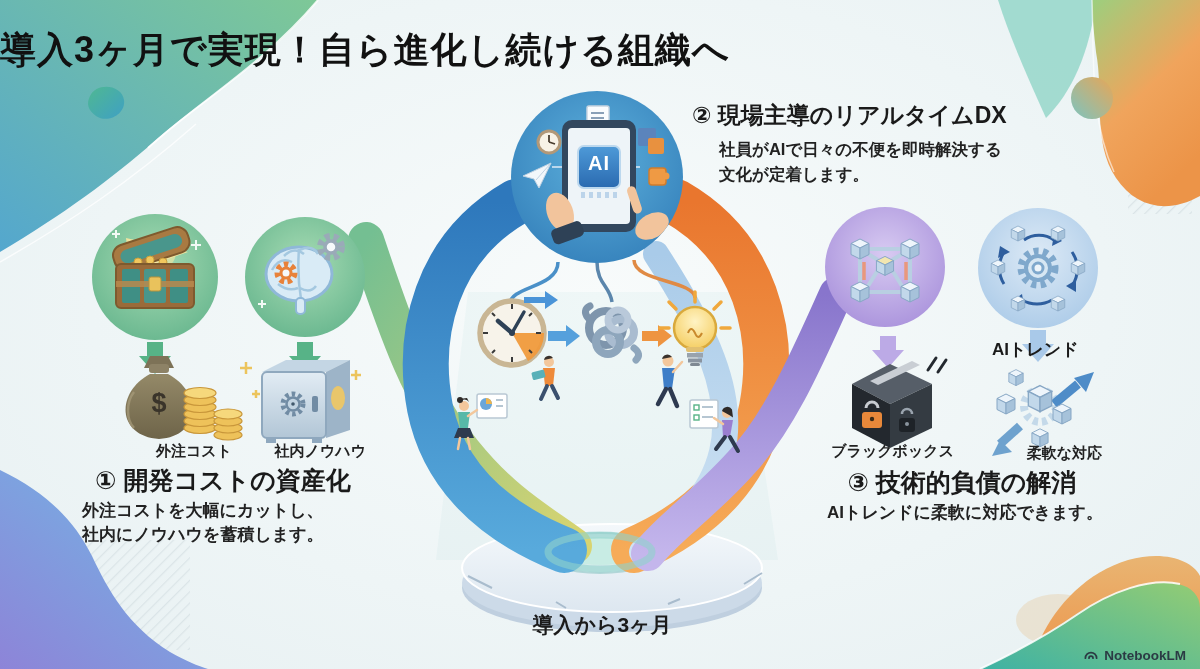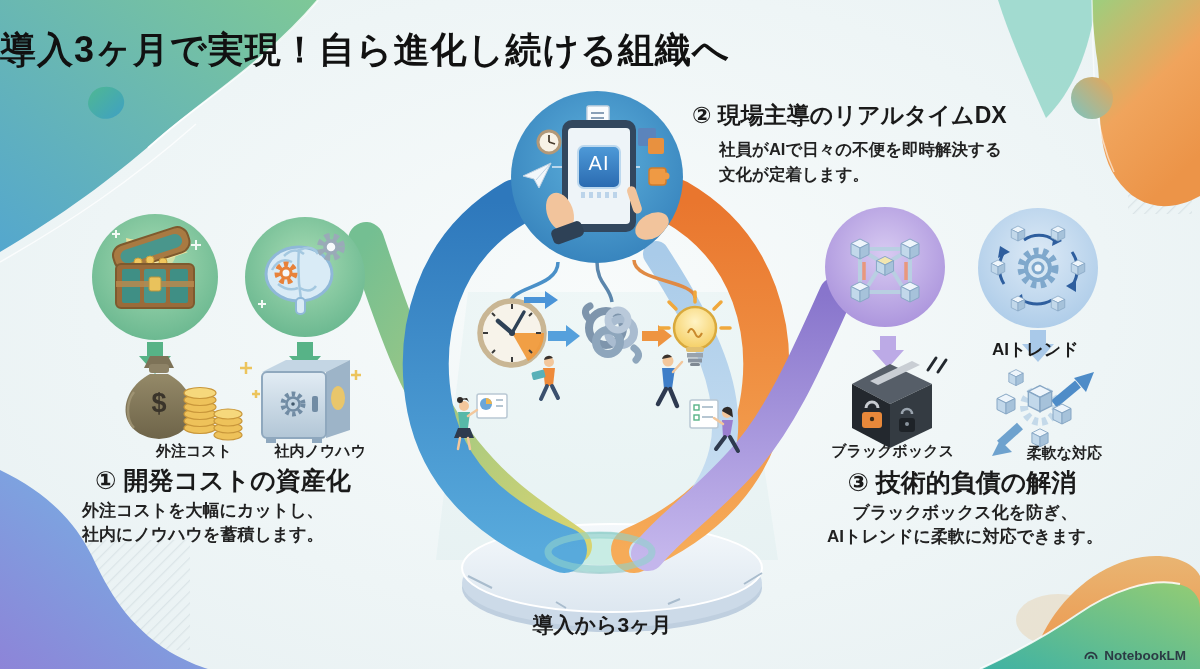--- a/index.html
+++ b/index.html
@@ -15,21 +15,21 @@
   .lab1a{left:110px;top:442px;width:122px;}
   .lab1b{left:240px;top:442px;width:126px;}
   .lab3a{left:826px;top:442px;width:128px;}
   .lab3b{left:984px;top:444px;width:118px;}
   .labTrend{left:992px;top:338px;font-size:17px;font-weight:800;}
   .h1{left:82px;top:464px;width:282px;text-align:center;font-size:25px;font-weight:800;}
   .b1{left:82px;top:499px;width:282px;font-size:17px;line-height:24px;font-weight:600;color:#222;}
   .h3{left:812px;top:466px;width:300px;text-align:center;font-size:25px;font-weight:800;}
   .b3{left:800px;top:501px;width:330px;text-align:center;font-size:17px;line-height:24px;font-weight:600;color:#222;}
   .platformLabel{left:452px;top:611px;width:300px;text-align:center;font-size:21px;font-weight:800;}
-  .aiChip{left:578px;top:152px;width:42px;text-align:center;font-size:20px;font-weight:400;color:#fff;letter-spacing:1px;}
+  .aiChip{left:578px;top:152px;width:42px;text-align:center;font-size:20px;font-weight:700;color:#fff;letter-spacing:1px;}
   .dollar{left:142px;top:388px;width:34px;text-align:center;font-size:27px;font-weight:800;color:#3a342a;}
   .watermark{position:absolute;right:14px;bottom:6px;display:flex;align-items:center;gap:5px;
     color:#2b3b44;font-size:13.5px;font-weight:700;text-align:center;}
 </style>
 </head>
 <body>
 
 <div id="canvas">
 
 <svg id="art" width="1200" height="669" viewBox="0 0 1200 669">
@@ -464,21 +464,20 @@
 <div class="txt b1">
   <div>外注コストを大幅にカットし、</div>
   <div>社内にノウハウを蓄積します。</div>
 </div>
 
 <div class="txt lab lab3a">ブラックボックス</div>
 <div class="txt lab lab3b">柔軟な対応</div>
 <div class="txt labTrend">AIトレンド</div>
 <div class="txt h3">③ 技術的負債の解消</div>
 <div class="txt b3">
-  <div>ブラックボックス化を防ぎ、</div>
   <div>AIトレンドに柔軟に対応できます。</div>
 </div>
 
 <div class="txt aiChip">AI</div>
 <div class="txt dollar">$</div>
 <div class="txt platformLabel">導入から3ヶ月</div>
 
 <div class="watermark">
   <svg width="16" height="16" viewBox="0 0 20 20">
     <path d="M3,14 A7,7 0 0 1 17,14" stroke="#2b3b44" stroke-width="2.2" fill="none" stroke-linecap="round"></path>

